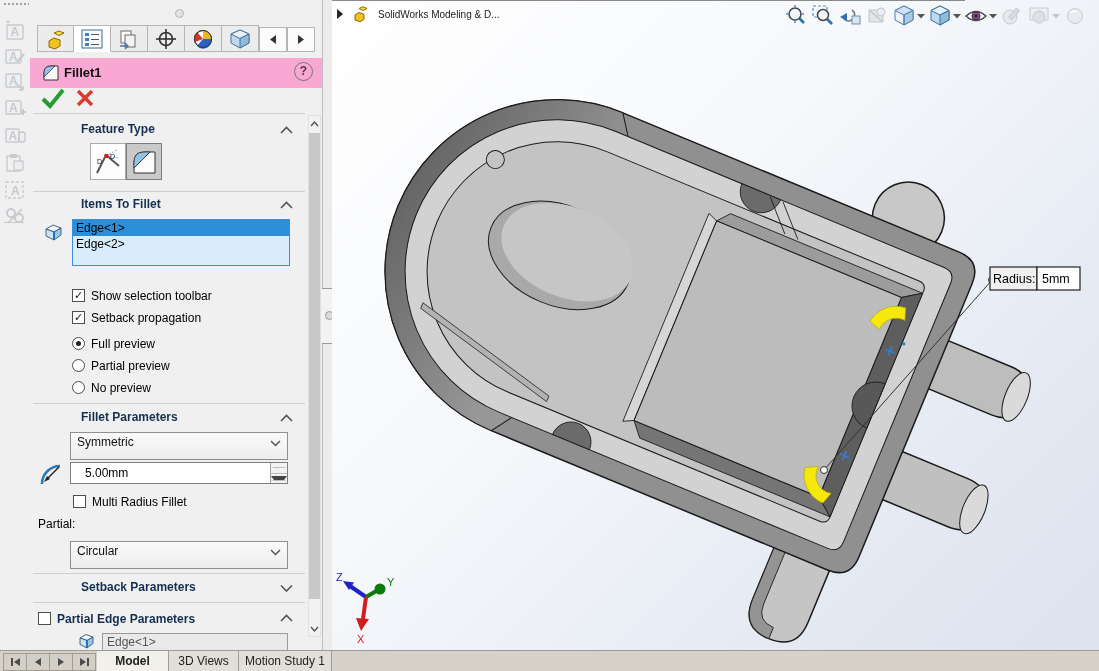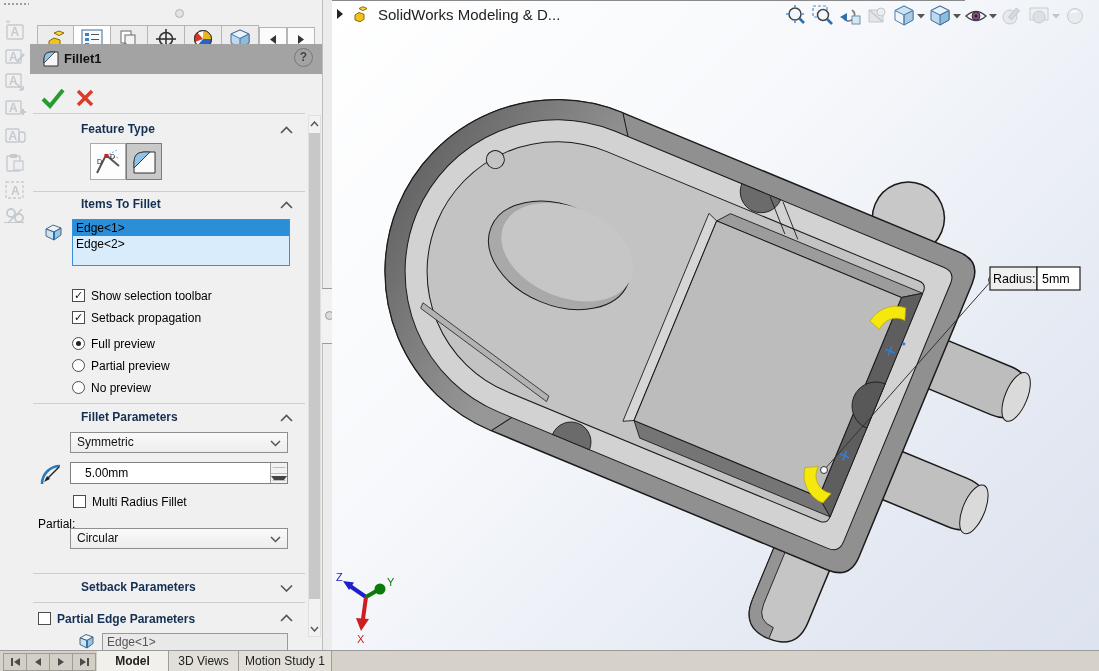--- a/index.html
+++ b/index.html
@@ -18,42 +18,42 @@
   .pm-panel{position:absolute;left:30px;top:0;width:292px;height:650px;background:#f0f0f0;overflow:hidden;}
   .pm-dot{position:absolute;left:145px;top:9px;width:7px;height:7px;border-radius:50%;
           background:#e3e3e3;border:1px solid #b3b3b3;}
   .pm-tabs{position:absolute;left:7px;top:25px;height:28px;display:flex;}
   .pm-tab{width:37px;height:27px;box-sizing:border-box;border:1px solid #b5b5b5;border-left:none;
           background:#ececec;display:flex;align-items:center;justify-content:center;}
   .pm-tab:first-child{border-left:1px solid #b5b5b5;}
   .pm-tab.active{background:#fff;border-bottom-color:#fff;}
   .pm-ovf{width:28px;height:25px;box-sizing:border-box;border:1px solid #b5b5b5;background:#fbfbfb;
           display:flex;align-items:center;justify-content:center;margin-top:2px;}
-  .pm-head{position:absolute;left:0;top:44px;width:292px;height:30px;background:#a3a3a3;}
+  .pm-head{position:absolute;left:0;top:58px;width:292px;height:30px;background:#f9a8d4;}
   .pm-title{position:absolute;left:34px;top:7px;font-weight:bold;font-size:13px;color:#111;}
   .help-btn{position:absolute;left:264px;top:4px;width:17px;height:17px;border:1.4px solid #777;
             border-radius:50%;color:#444;font-weight:bold;font-size:12px;text-align:center;line-height:16px;}
   .okrow{position:absolute;left:0;top:84px;width:292px;height:28px;}
   .sep{position:absolute;left:3px;width:272px;height:1px;background:#cfcfcf;}
   .sec-h{position:absolute;left:7px;font-weight:bold;color:#142f52;font-size:12px;padding-left:44px;}
   .chev{position:absolute;left:250px;}
   .fbtn{position:absolute;top:143px;width:36px;height:37px;box-sizing:border-box;border:1px solid #ababab;
         background:#fdfdfd;display:flex;align-items:center;justify-content:center;}
   .fbtn.sel{background:#c9c9c9;border:1px solid #7c7c7c;}
   .listbox{position:absolute;left:42px;top:219px;width:218px;height:47px;box-sizing:border-box;
            border:1px solid #3c8ed8;background:#d8ecfb;}
   .lb-row{height:16px;line-height:16px;padding-left:3px;font-size:12px;color:#000;}
   .lb-row.sel{background:#2a8fd8;}
   .chkrow,.radrow{position:absolute;left:42px;height:15px;display:flex;align-items:center;gap:6px;}
   .chkbox{width:13px;height:13px;box-sizing:border-box;border:1px solid #4d4d4d;background:#fff;
           font-size:11px;line-height:11px;text-align:center;color:#111;font-weight:bold;}
   .radio{width:13px;height:13px;box-sizing:border-box;border:1px solid #4d4d4d;border-radius:50%;
          background:#fff;position:relative;}
   .radio.on::after{content:"";position:absolute;left:3px;top:3px;width:5px;height:5px;border-radius:50%;background:#222;}
-  .combo{position:absolute;left:40px;width:218px;height:21px;box-sizing:border-box;border:1px solid #8f8f8f;
+  .combo{position:absolute;left:40px;width:218px;height:28px;box-sizing:border-box;border:1px solid #8f8f8f;
          background:linear-gradient(#fafafa,#ededed);line-height:19px;padding-left:6px;color:#111;}
   .combo svg{position:absolute;right:6px;top:7px;}
   .spinin{position:absolute;left:40px;top:462px;width:218px;height:22px;box-sizing:border-box;
           border:1px solid #7f7f7f;background:#fff;line-height:20px;padding-left:14px;}
   .spinner{position:absolute;right:0;top:0;width:16px;height:20px;border-left:1px solid #9f9f9f;
            display:flex;flex-direction:column;}
   .spinner div{flex:1;display:flex;align-items:center;justify-content:center;background:#f2f2f2;}
   .spinner div:first-child{border-bottom:1px solid #bdbdbd;}
   .tri-u{width:0;height:0;border-left:3px solid transparent;border-right:3px solid transparent;border-bottom:4px solid #444;}
   .tri-d{width:0;height:0;border-left:3px solid transparent;border-right:3px solid transparent;border-top:4px solid #444;}
@@ -66,21 +66,21 @@
   
   .splitter{position:absolute;left:322px;top:0;width:10px;height:650px;background:#ececec;border-left:1px solid #bdbdbd;}
   .split-handle{position:absolute;left:322px;top:288px;width:13px;height:54px;background:#f2f2f2;
                 border:1px solid #9a9a9a;border-left:none;border-radius:0 5px 5px 0;}
   .split-grip{position:absolute;left:3px;top:22px;width:7px;height:7px;border-radius:50%;background:#dadada;border:1px solid #9a9a9a;}
   
   .viewport{position:absolute;left:332px;top:0;width:767px;height:650px;
             background:linear-gradient(135deg,#ffffff 0%,#f6f8fb 40%,#e3e8f2 80%,#dde3ef 100%);}
   .vp-topline{position:absolute;left:0;top:0;width:633px;height:1px;background:#8a8a8a;}
   .flyout{position:absolute;left:4px;top:4px;display:flex;align-items:center;gap:7px;}
-  .flyout-label{font-size:15px;color:#222;}
+  .flyout-label{font-size:10px;color:#222;}
   .hud{position:absolute;left:452px;top:3px;height:26px;display:flex;align-items:center;gap:3px;}
   .hud .it{display:flex;align-items:center;gap:1px;}
   
   .bottombar{position:absolute;left:0;top:650px;width:1099px;height:21px;background:#d6d2ca;border-top:1px solid #9a9a9a;box-sizing:border-box;}
   .nav{position:absolute;top:2px;width:22px;height:16px;background:#d3cfc7;border:1px solid #9f9c95;
        display:flex;align-items:center;justify-content:center;gap:1px;}
   .mtab{position:absolute;top:0px;height:20px;line-height:20px;text-align:center;background:#e2dfd8;
         border-right:1px solid #a09d96;color:#222;}
   .mtab.active{background:#f2f0eb;font-weight:bold;}
   .nb-bar{width:2px;height:8px;background:#4c4c4c;}
@@ -302,21 +302,21 @@
         <div>
             <div class="tri-d"></div>
           </div>
       </div>
     </div>
     <div class="chkrow" style="top:494px;left:43px">
       <div class="chkbox"></div>
       <span>Multi Radius Fillet</span>
     </div>
     <div style="position:absolute;left:8px;top:517px">Partial:</div>
-    <div class="combo" style="top:528px">
+    <div class="combo" style="top:541px">
       <span>Circular</span>
       <svg width="11" height="7">
           <polyline points="1,1 5.5,5.5 10,1" fill="none" stroke="#555" stroke-width="1.5"></polyline>
         </svg>
     </div>
     <div class="sep" style="top:573px"></div>
 
     <div class="sec-h" style="top:580px">Setback Parameters</div>
     <svg class="chev" style="top:584px" width="13" height="8">
         <polyline points="1,1.5 6.5,7 12,1.5" fill="none" stroke="#555" stroke-width="1.6"></polyline>

